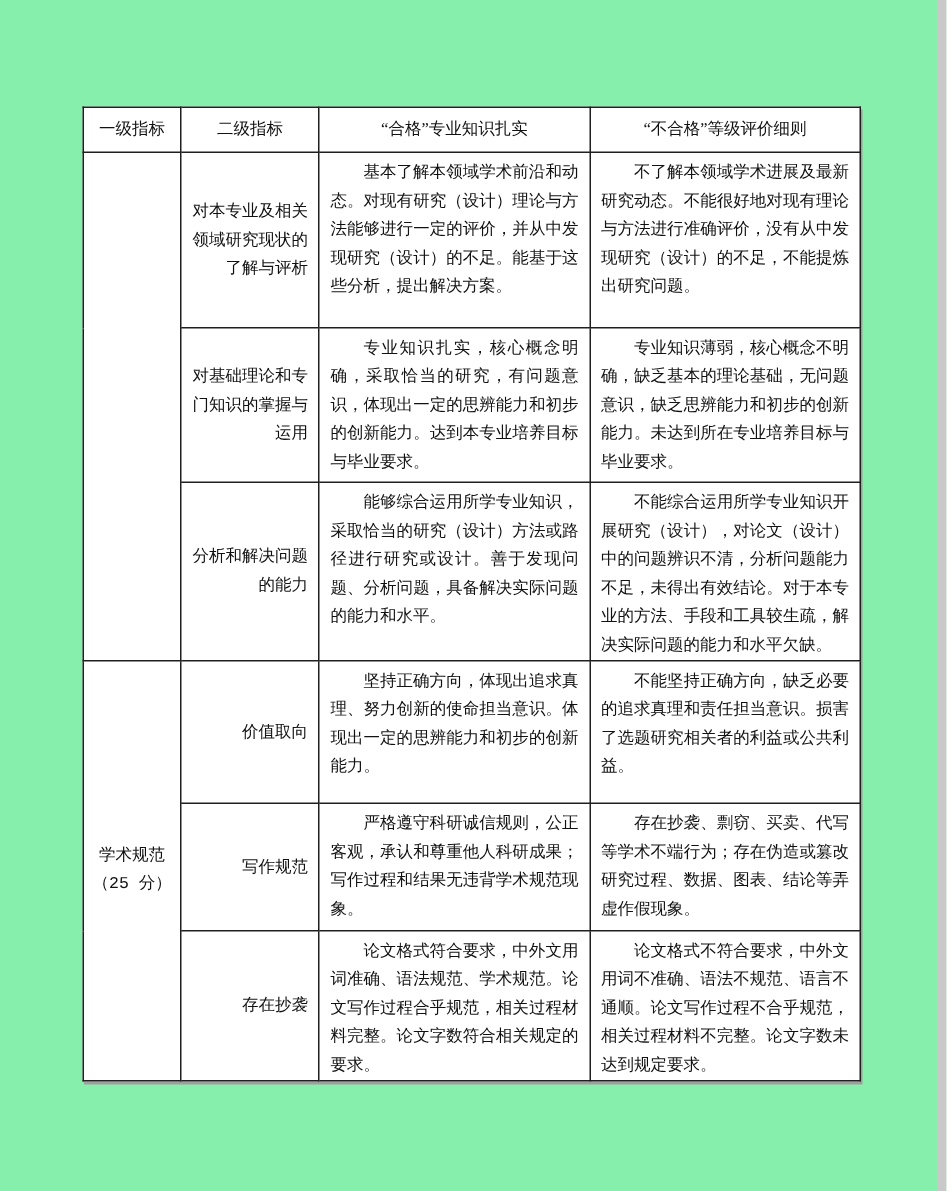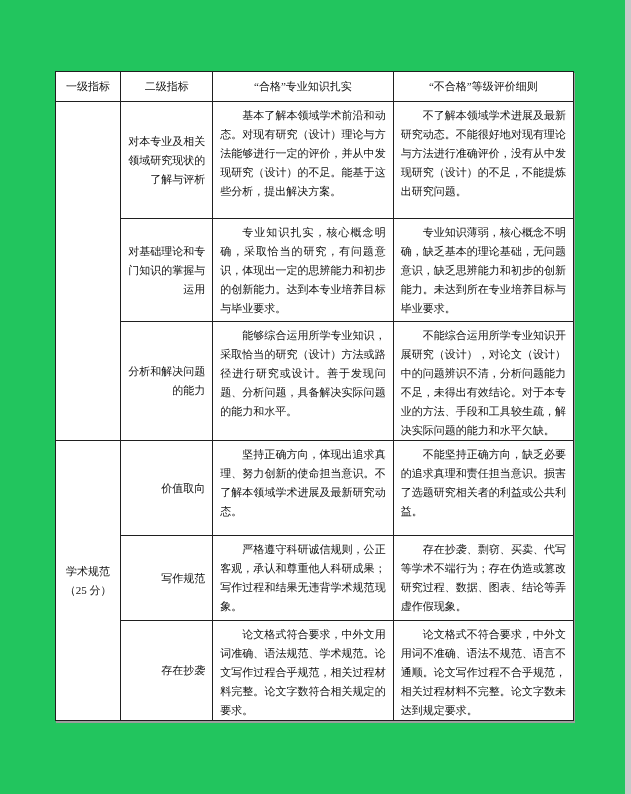--- a/index.html
+++ b/index.html
@@ -8,21 +8,21 @@
     background: #ffffff;
     width: 631px;
     height: 794px;
     overflow: hidden;
     font-family: "Liberation Serif", "DejaVu Serif", serif;
   }
   .page {
     position: relative;
     width: 631px;
     height: 794px;
-    background: #22c55e;
+    background: #86efac;
   }
   .page-edge {
     position: absolute;
     top: 0;
     right: 0;
     width: 6px;
     height: 794px;
     background: #c9c9c9;
   }
   table.rubric {
@@ -59,21 +59,21 @@
     text-align: right;
     vertical-align: middle;
     padding: 2px 7px;
   }
   td.c3, td.c4 {
     text-align: justify;
     vertical-align: top;
     padding: 4px 7px 0 7px;
     text-indent: 2em;
   }
-  .lvl1-line { display: block; text-indent: 0; }
+  .lvl1-line { display: block; text-indent: 0; font-family: Liberation Mono, monospace; }
 </style>
 </head>
 <body>
 
 <div class="page">
 
   <table class="rubric">
     <colgroup>
       <col style="width:65px">
       <col style="width:92px">
@@ -107,21 +107,21 @@
       <td class="c3">能够综合运用所学专业知识，采取恰当的研究（设计）方法或路径进行研究或设计。善于发现问题、分析问题，具备解决实际问题的能力和水平。</td>
       <td class="c4">不能综合运用所学专业知识开展研究（设计），对论文（设计）中的问题辨识不清，分析问题能力不足，未得出有效结论。对于本专业的方法、手段和工具较生疏，解决实际问题的能力和水平欠缺。</td>
     </tr>
 
     <tr style="height:95px;">
       <td class="c1" rowspan="3">
         <span class="lvl1-line">学术规范</span>
         <span class="lvl1-line">（25 分）</span>
       </td>
       <td class="c2">价值取向</td>
-      <td class="c3">坚持正确方向，体现出追求真理、努力创新的使命担当意识。不了解本领域学术进展及最新研究动态。</td>
+      <td class="c3">坚持正确方向，体现出追求真理、努力创新的使命担当意识。体现出一定的思辨能力和初步的创新能力。</td>
       <td class="c4">不能坚持正确方向，缺乏必要的追求真理和责任担当意识。损害了选题研究相关者的利益或公共利益。</td>
     </tr>
 
     <tr style="height:85px;">
       <td class="c2">写作规范</td>
       <td class="c3">严格遵守科研诚信规则，公正客观，承认和尊重他人科研成果；写作过程和结果无违背学术规范现象。</td>
       <td class="c4">存在抄袭、剽窃、买卖、代写等学术不端行为；存在伪造或篡改研究过程、数据、图表、结论等弄虚作假现象。</td>
     </tr>
 
     <tr style="height:95px;">

